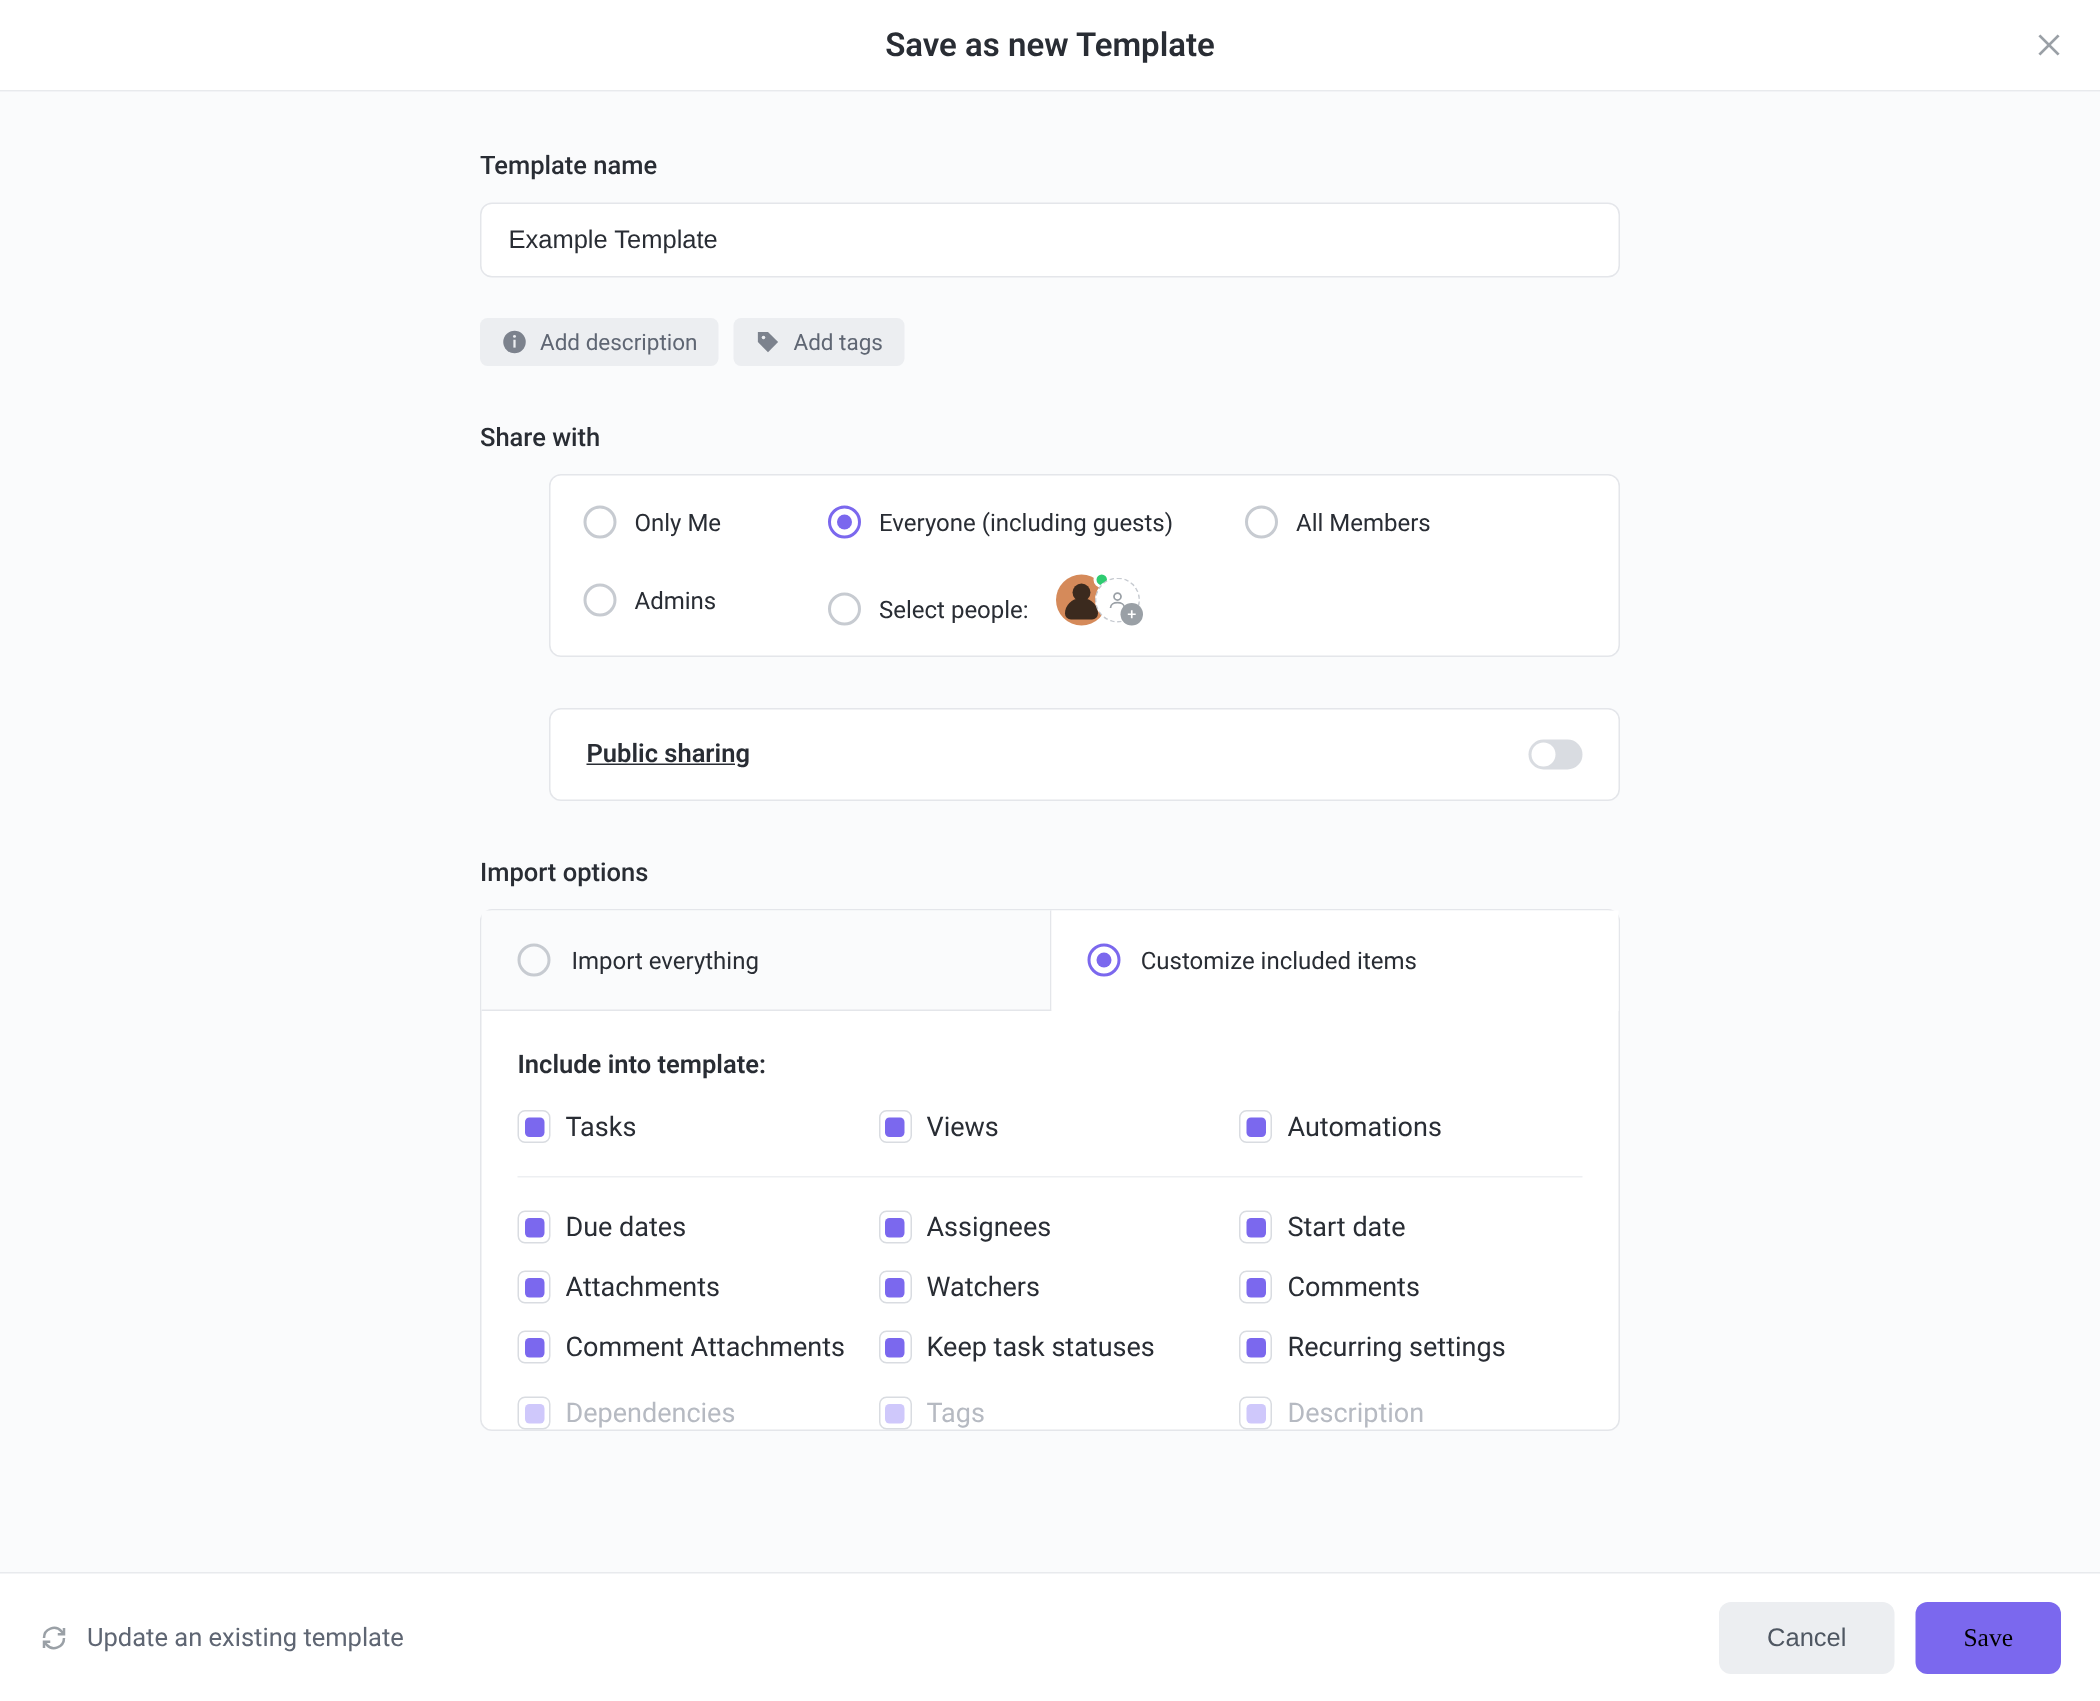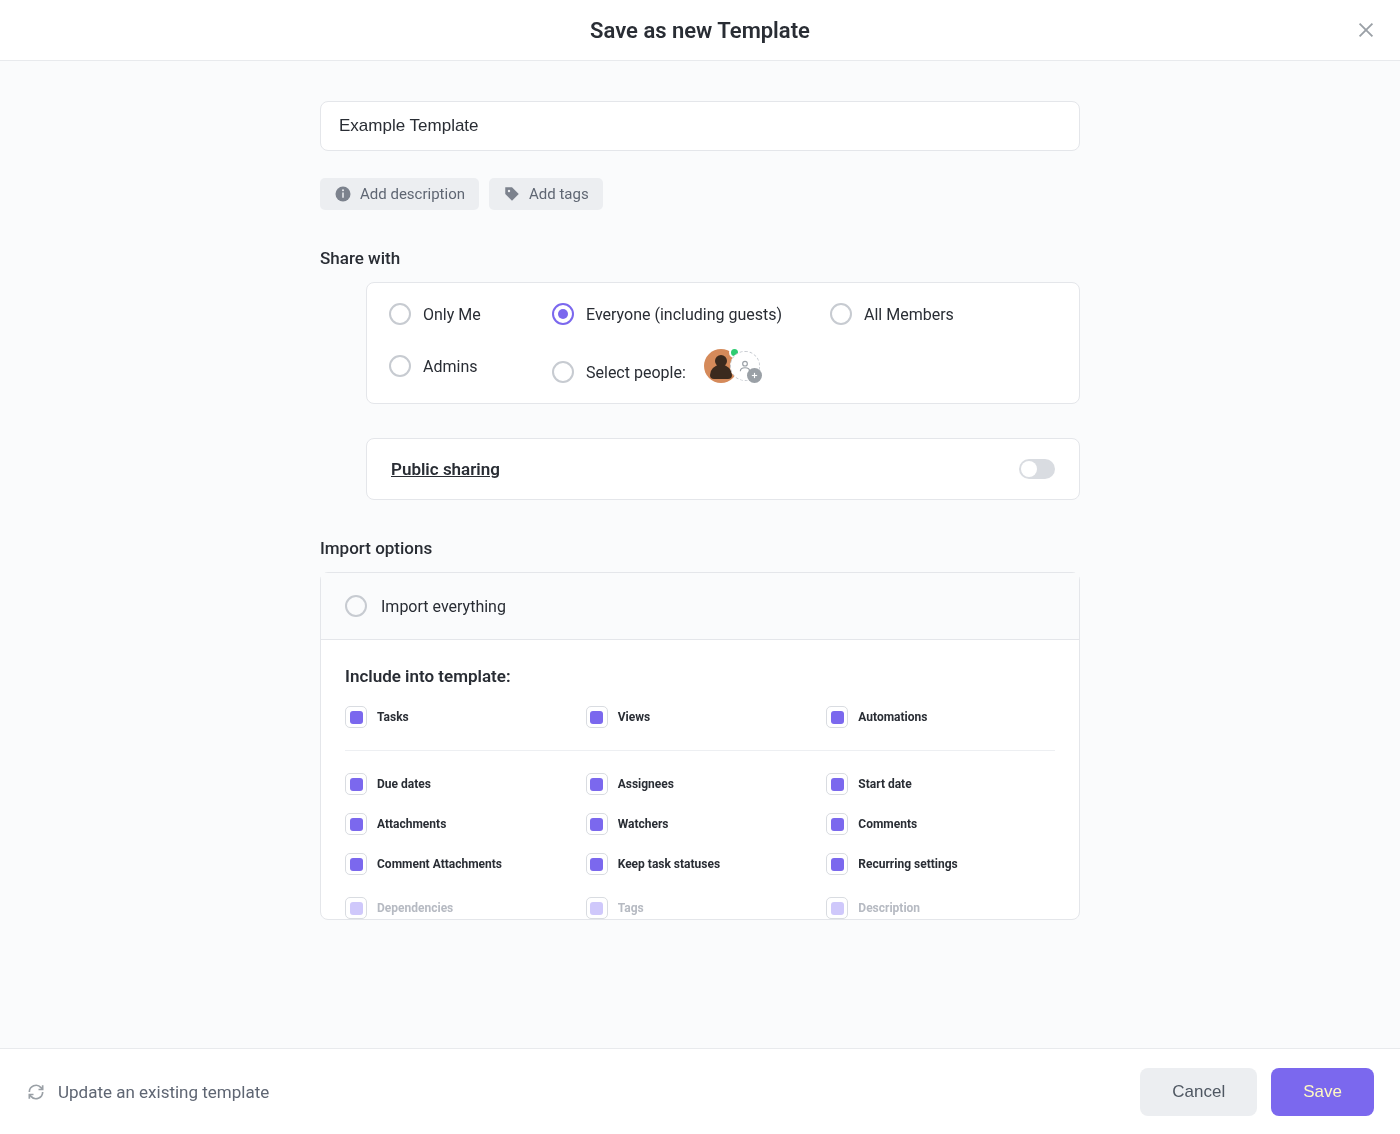--- a/index.html
+++ b/index.html
@@ -274,23 +274,22 @@
     align-items: center;
     justify-content: center;
     flex-shrink: 0;
     background: #fff;
   }
   .checkbox .fill {
     width: 13px; height: 13px; border-radius: 3px; background: #7b68ee;
   }
   .check-item.dim .checkbox .fill { background: #cfc8fb; }
   .check-label {
-    font-size: 12px;
-    color: #292d34;
-    font-weight: bold;
+    font-size: 18px;
+    color: #292d34;
   }
   .check-item.dim .check-label { color: #b6bac2; }
 
   
   .body-fade {
     position: absolute;
     left: 0; right: 0;
     bottom: 86px;
     height: 90px;
     background: linear-gradient(to bottom, rgba(250,251,252,0), rgba(250,251,252,1));
@@ -327,40 +326,42 @@
     font-size: 17px;
     padding: 14px 32px;
     cursor: pointer;
   }
   .btn-secondary {
     background: #eceef1;
     color: #4f5762;
   }
   .btn-primary {
     background: #7b68ee;
-    color: #fef9c3;
+    color: #000000;
+    font-family: Liberation Serif, serif;
   }
 </style>
 </head>
 <body>
 
 <div class="modal">
   <div class="modal-header">
     <div class="modal-title">Save as new Template</div>
     <div class="close-btn">
       <svg viewBox="0 0 24 24" fill="none" stroke-width="2">
           <line x1="5" y1="5" x2="19" y2="19"></line>
           <line x1="19" y1="5" x2="5" y2="19"></line>
         </svg>
     </div>
   </div>
 
   <div class="modal-body">
     <div class="form-wrap">
 
+      <div class="section-label">Template name</div>
       <input class="text-input" type="text" value="Example Template" style="">
 
       <div class="chips-row">
         <div class="chip">
           <svg viewBox="0 0 24 24">
               <circle cx="12" cy="12" r="10" fill="#7c828d"></circle>
               <rect x="11" y="10" width="2" height="7" fill="#eceef1"></rect>
               <circle cx="12" cy="7" r="1.3" fill="#eceef1"></circle>
             </svg>
           <span>Add description</span>
@@ -442,20 +443,26 @@
       <div class="import-section">
         <div class="section-label">Import options</div>
         <div class="import-card">
           <div class="import-tabs">
             <div class="import-tab">
               <span class="radio-outer">
                   <span class="radio-inner"></span>
                 </span>
               <span class="import-tab-label">Import everything</span>
             </div>
+            <div class="import-tab active">
+              <span class="radio-outer" style="border-color:#7b68ee">
+                  <span class="radio-inner" style="background:#7b68ee"></span>
+                </span>
+              <span class="import-tab-label">Customize included items</span>
+            </div>
           </div>
 
           <div class="include-section">
             <div class="include-title">Include into template:</div>
 
             <div class="check-row bordered" id="top-checks">
                 <div class="check-item">
                   <span class="checkbox">
                     <span class="fill"></span>
                   </span>

